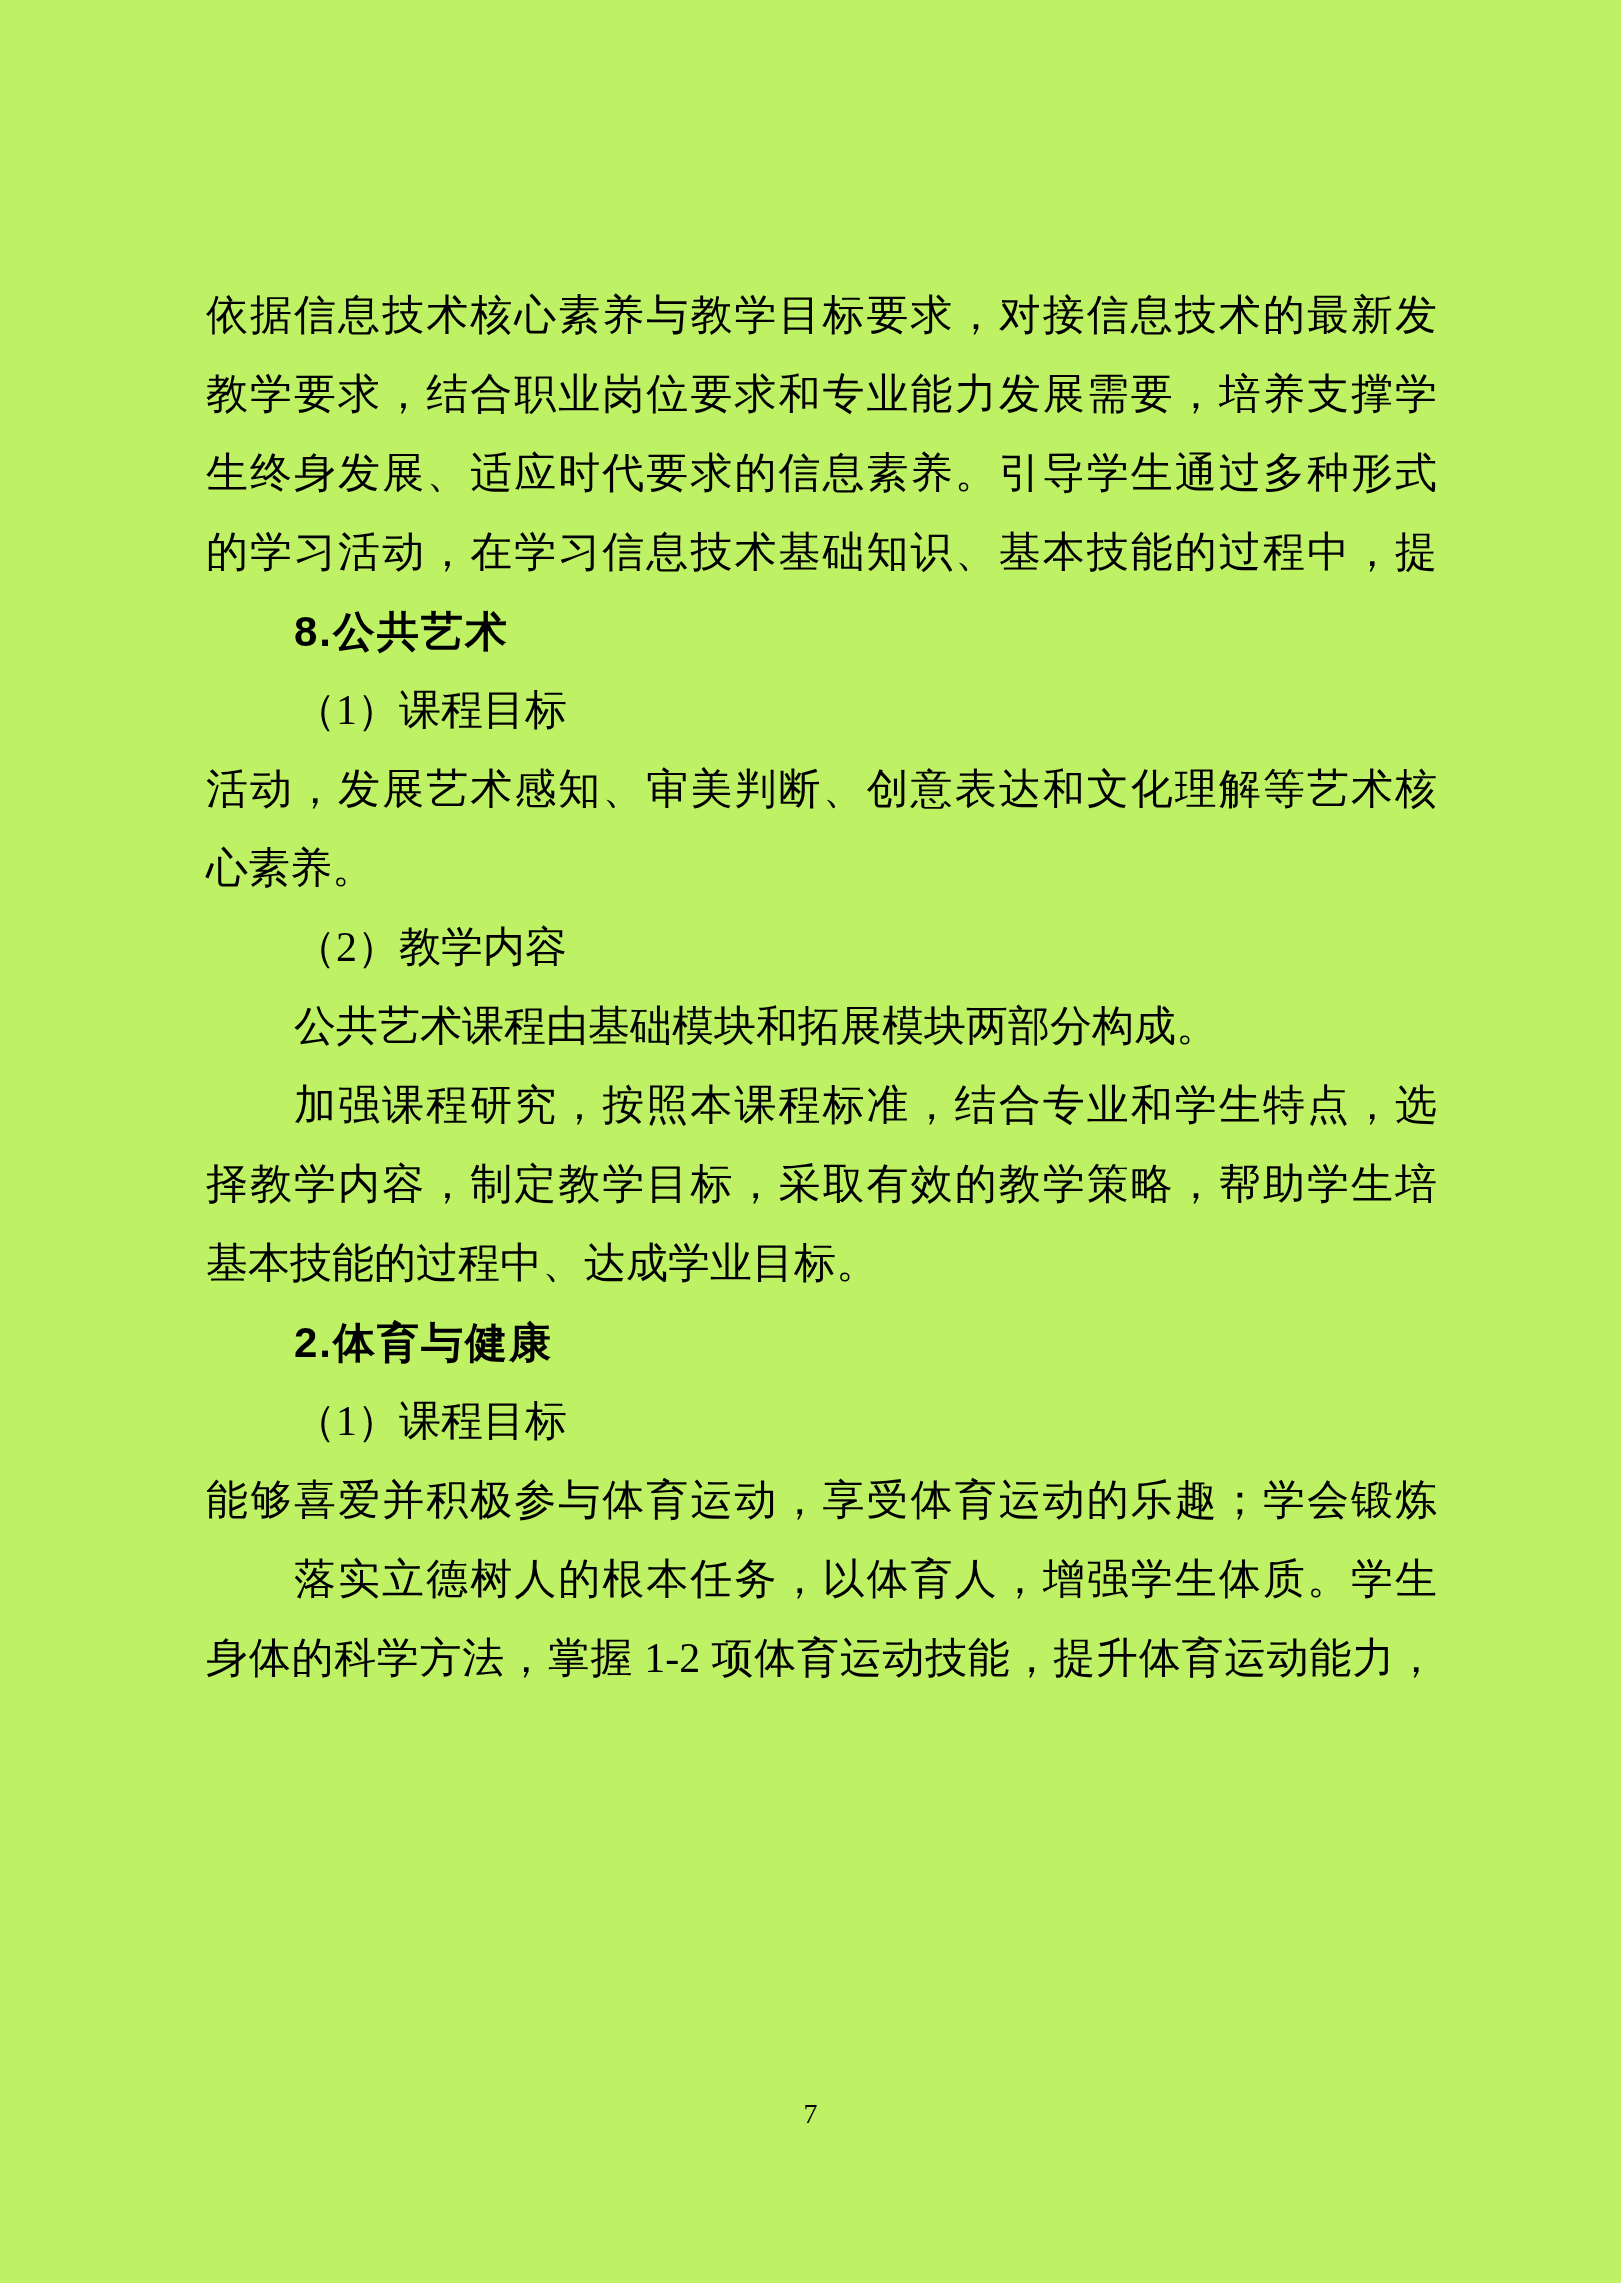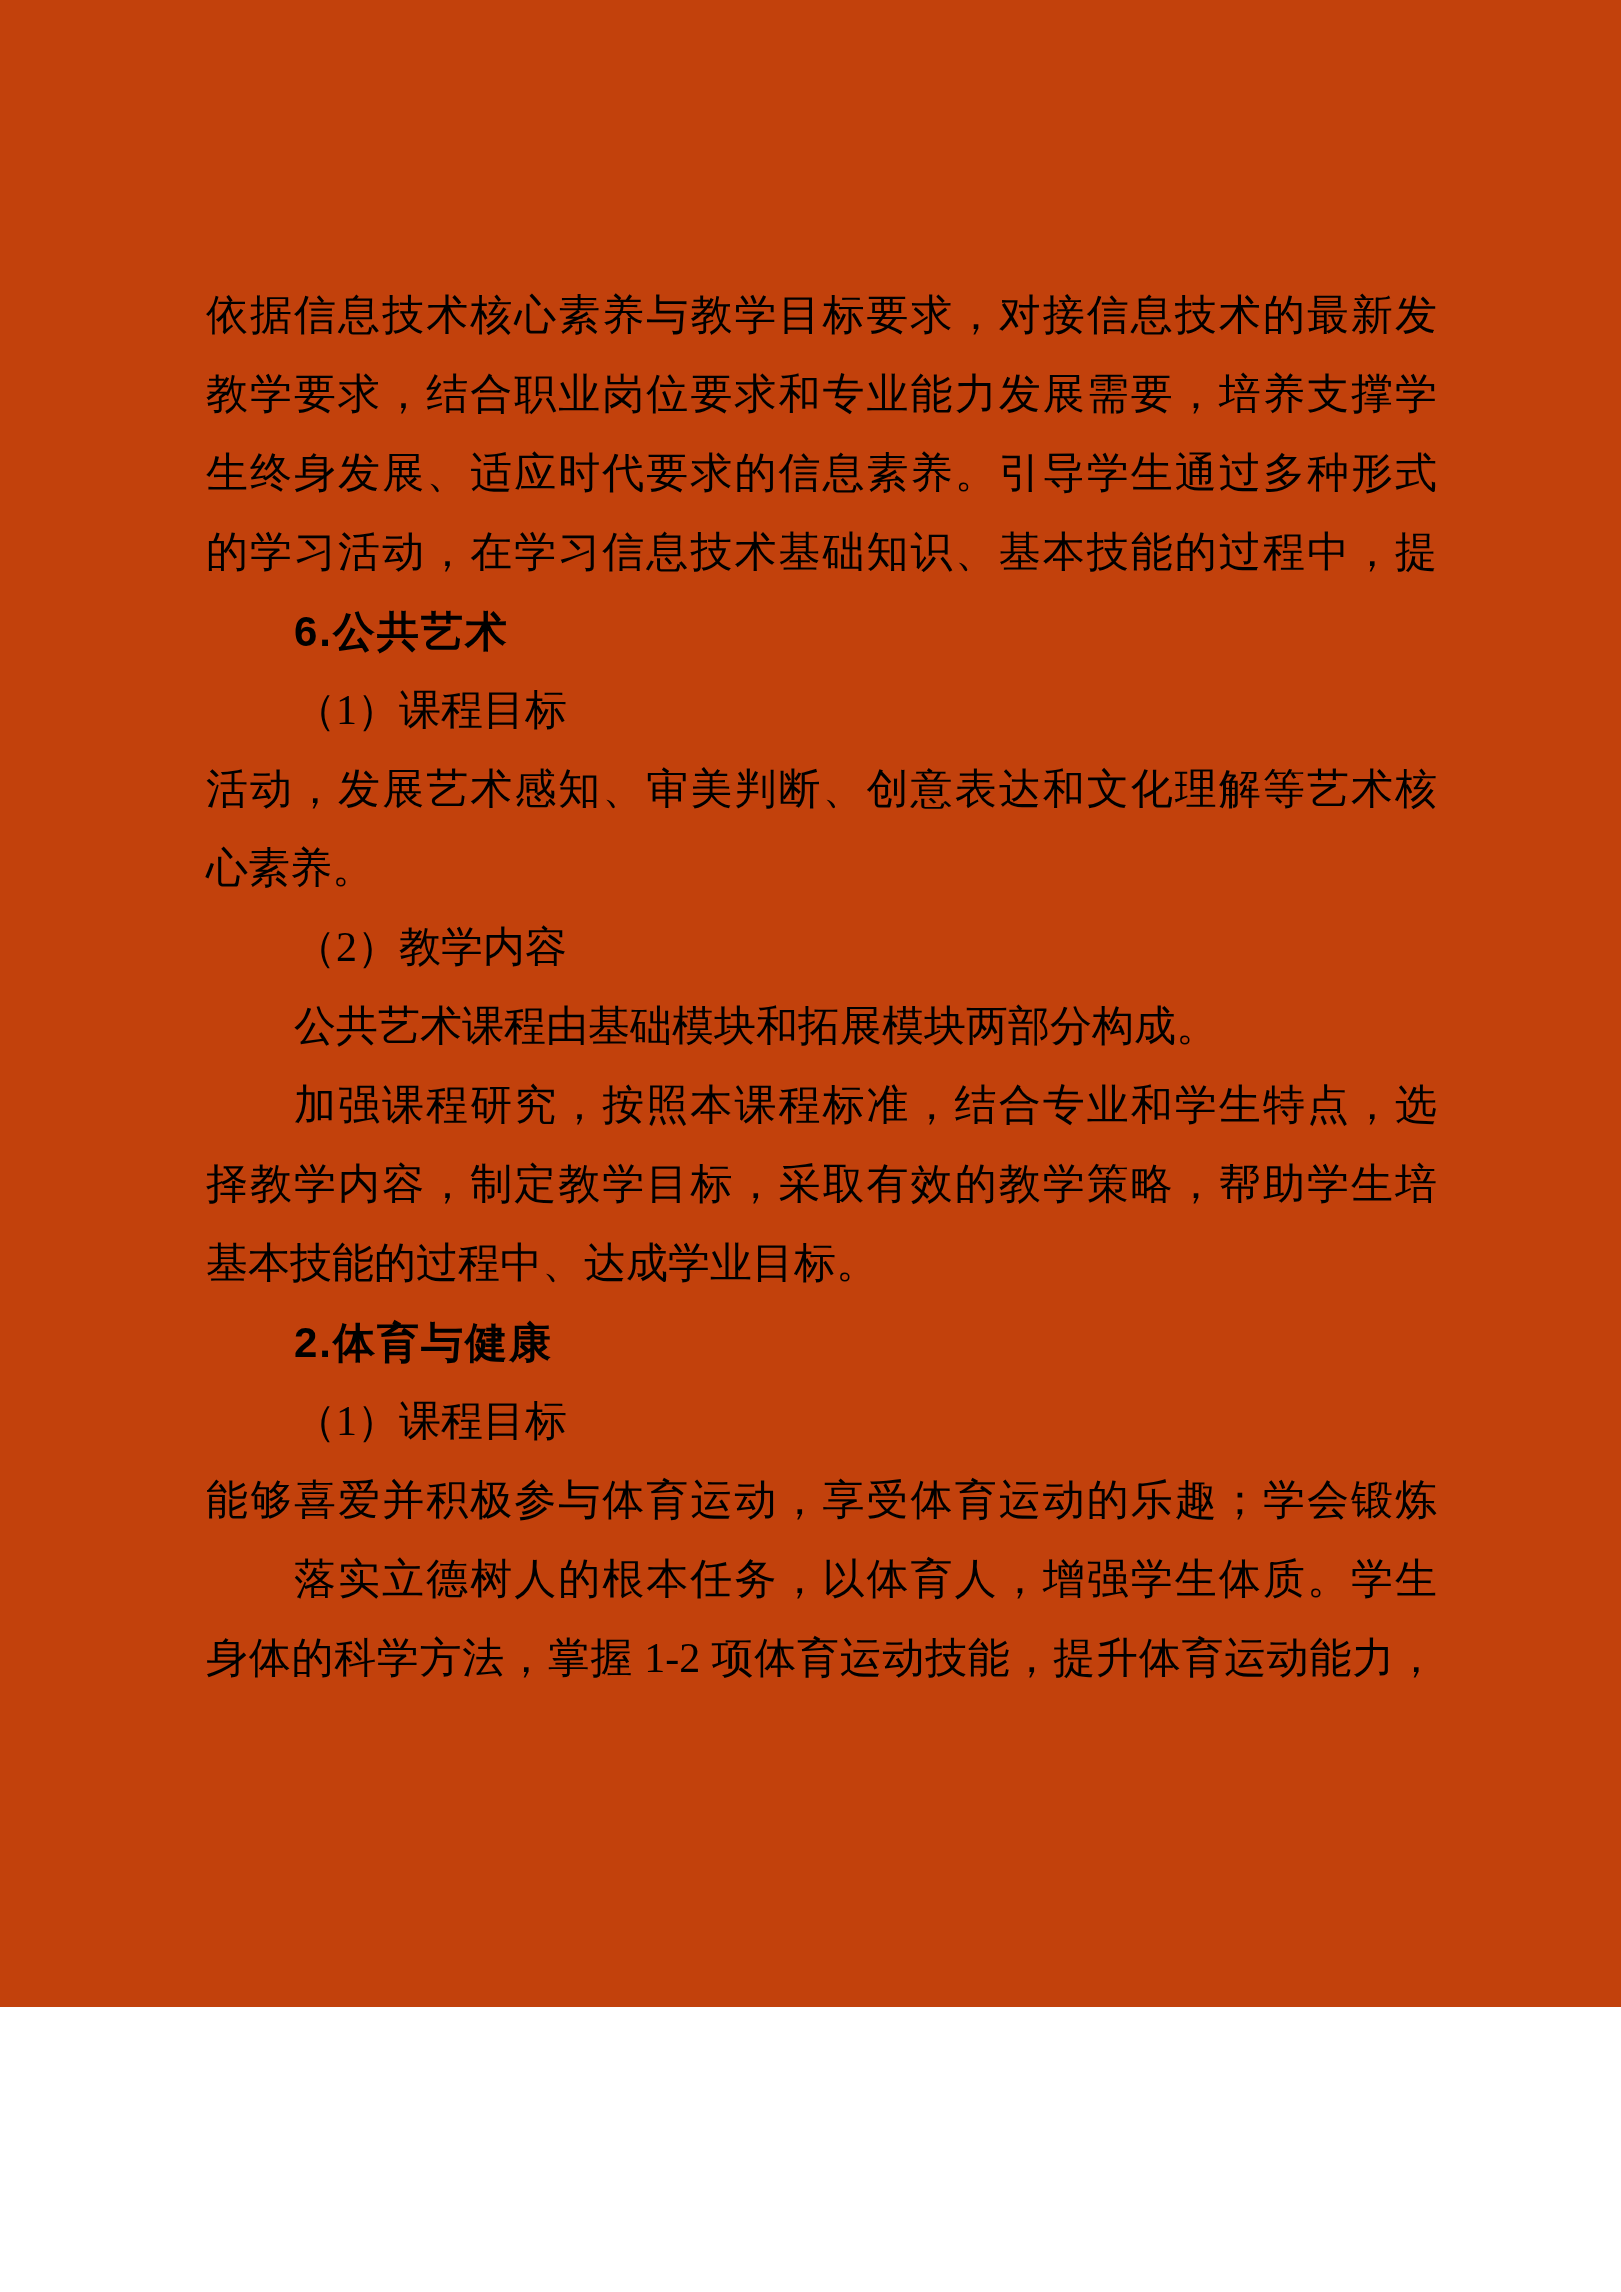--- a/index.html
+++ b/index.html
@@ -3,22 +3,22 @@
 <meta charset="utf-8">
 <style>
   html, body {
     margin: 0;
     padding: 0;
     background: #ffffff;
   }
   .page {
     position: relative;
     width: 1621px;
-    height: 2007px;
-    background: #c2410c;
+    height: 2283px;
+    background: #bef264;
     overflow: hidden;
     color: #000000;
     font-family: "Liberation Serif", "DejaVu Serif", serif;
   }
   .textblock {
     position: absolute;
     left: 206px;
     top: 276px;
     width: 1231px;
     font-size: 42px;
@@ -58,21 +58,21 @@
 </style>
 </head>
 <body>
 
 <div class="page">
   <div class="textblock">
     <div class="line j">依据信息技术核心素养与教学目标要求，对接信息技术的最新发</div>
     <div class="line j">教学要求，结合职业岗位要求和专业能力发展需要，培养支撑学</div>
     <div class="line j">生终身发展、适应时代要求的信息素养。引导学生通过多种形式</div>
     <div class="line j">的学习活动，在学习信息技术基础知识、基本技能的过程中，提</div>
-    <div class="line h i">6.公共艺术</div>
+    <div class="line h i">8.公共艺术</div>
     <div class="line i">（1）课程目标</div>
     <div class="line j">活动，发展艺术感知、审美判断、创意表达和文化理解等艺术核</div>
     <div class="line">心素养。</div>
     <div class="line i">（2）教学内容</div>
     <div class="line i">公共艺术课程由基础模块和拓展模块两部分构成。</div>
     <div class="line j i">加强课程研究，按照本课程标准，结合专业和学生特点，选</div>
     <div class="line j">择教学内容，制定教学目标，采取有效的教学策略，帮助学生培</div>
     <div class="line">基本技能的过程中、达成学业目标。</div>
     <div class="line h i">2.体育与健康</div>
     <div class="line i">（1）课程目标</div>

